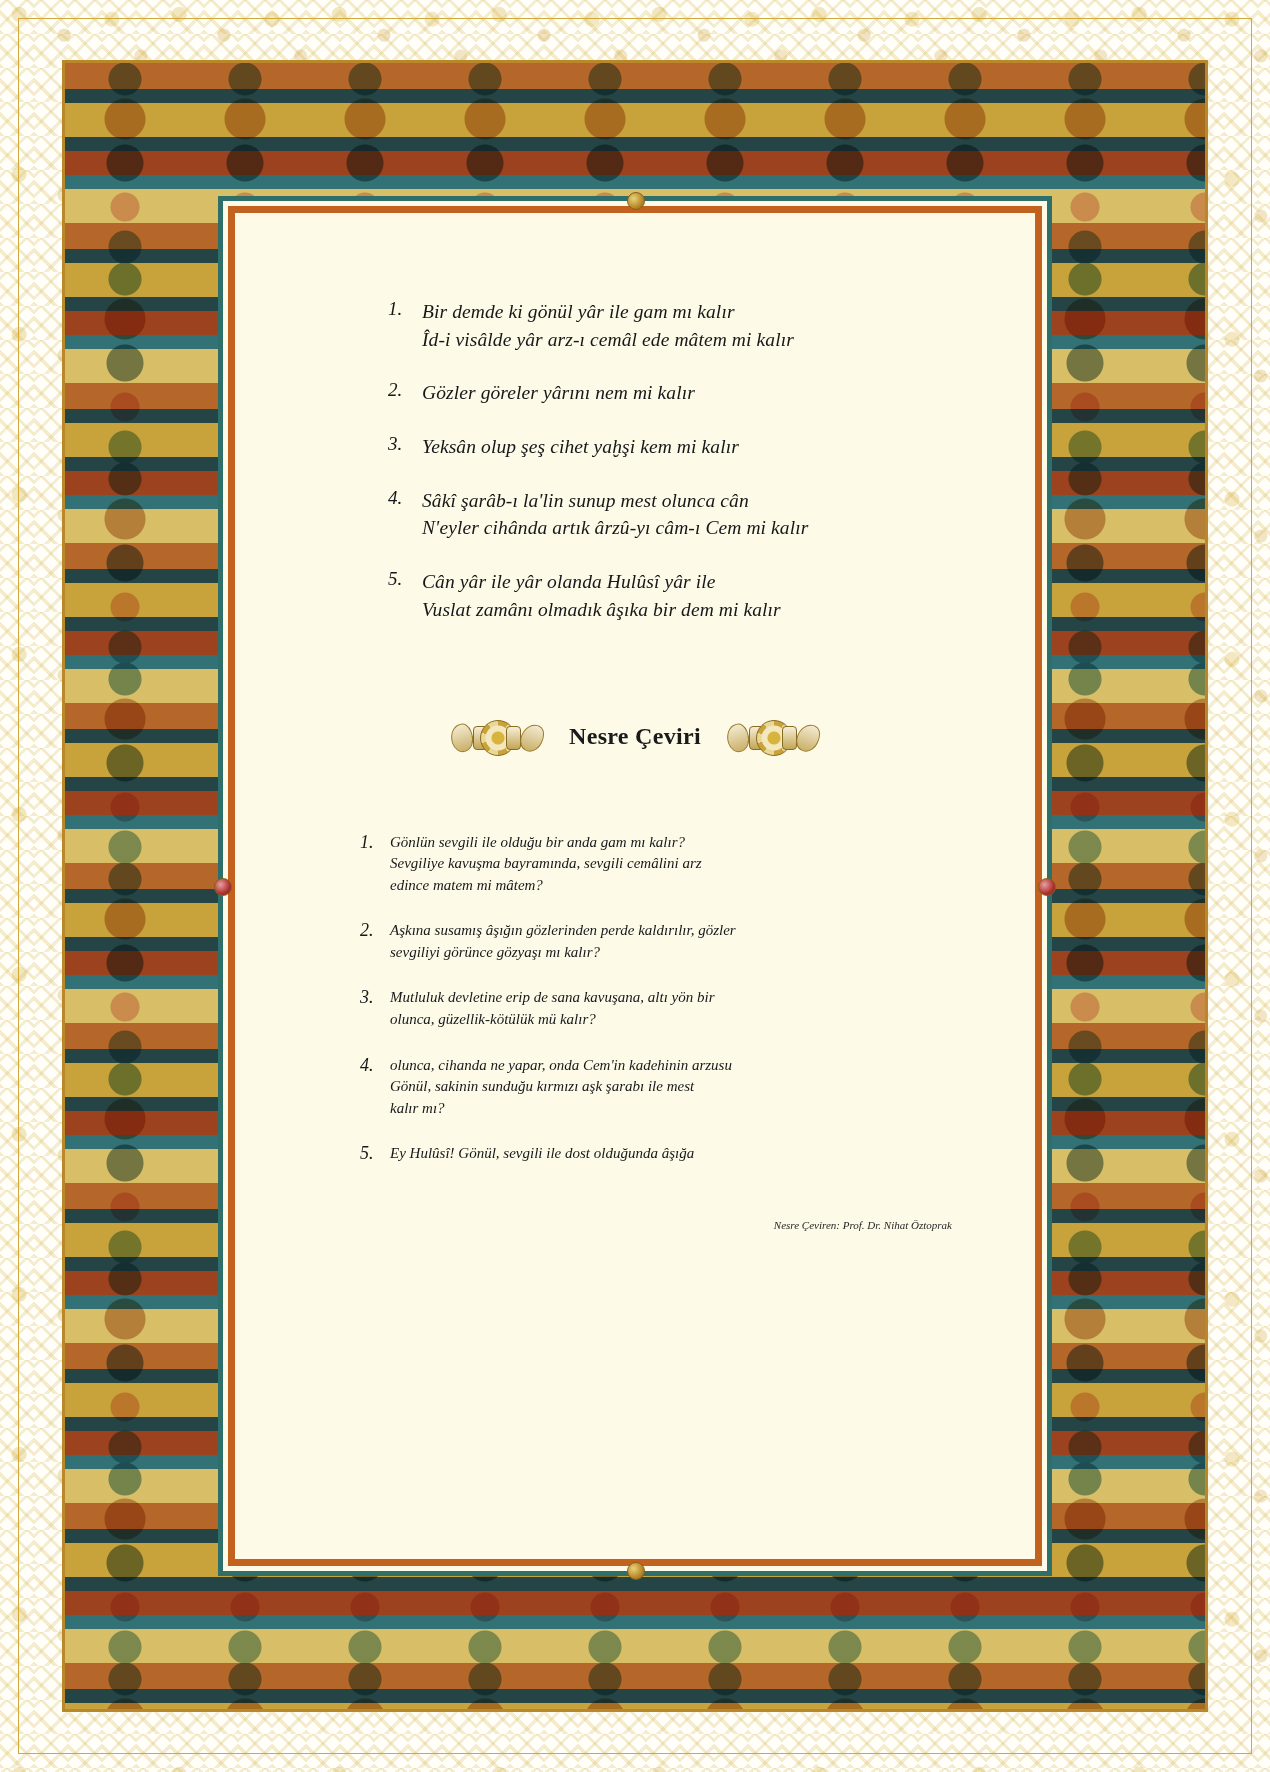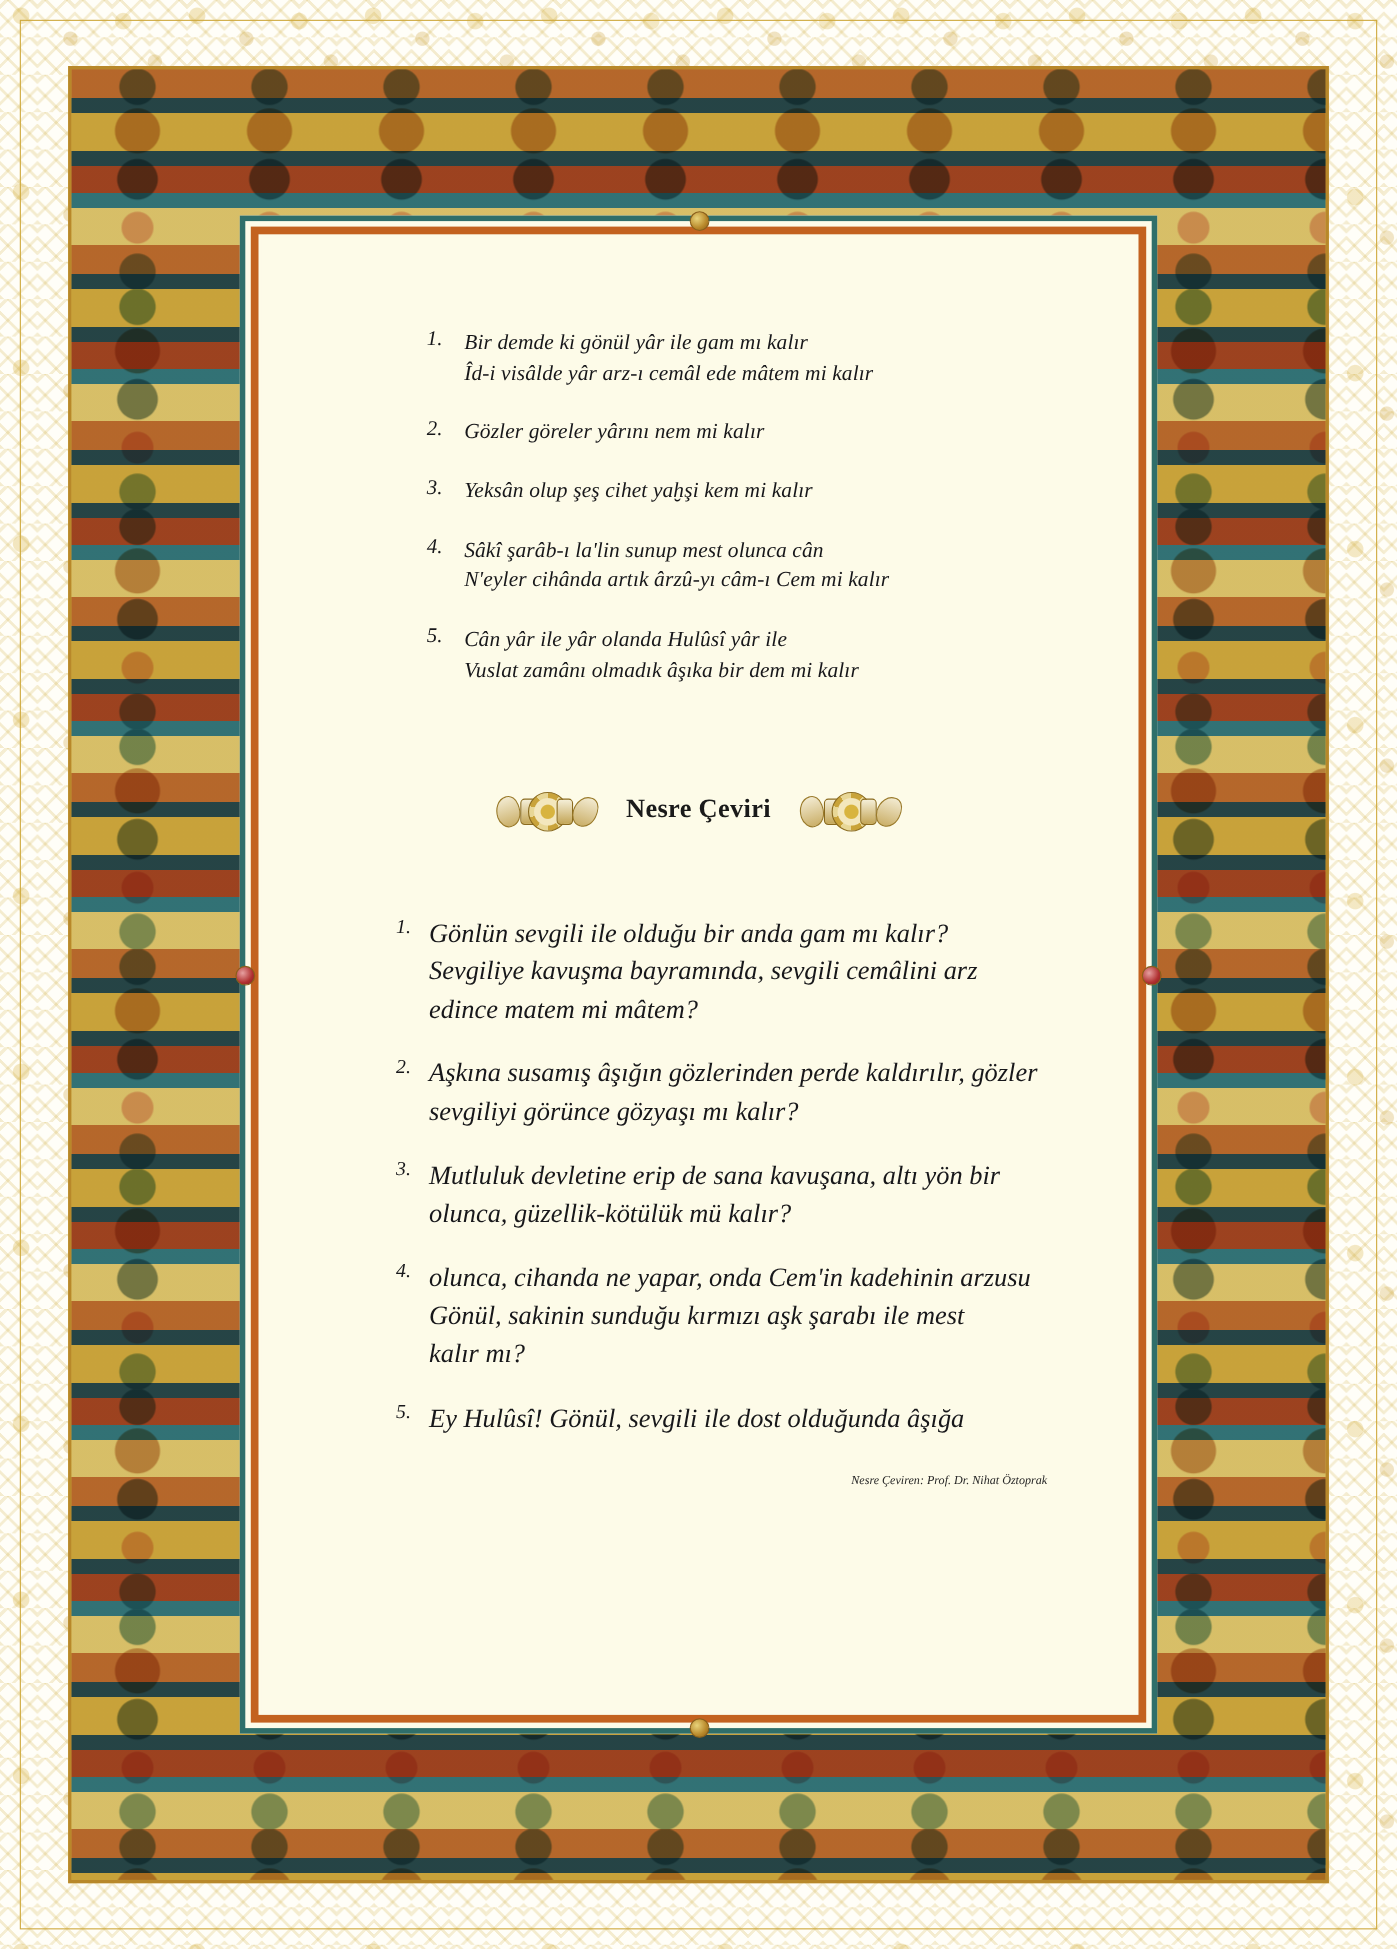--- a/index.html
+++ b/index.html
@@ -230,27 +230,27 @@
   .prose-num {
     position: absolute;
     left: -30px;
     top: 0;
     font-style: italic;
     font-size: 18px;
     color: #17171a;
   }
   .prose-line {
     font-style: italic;
-    font-size: 24px;
+    font-size: 15px;
     line-height: 1.44;
     color: #17171a;
   }
 
   .credit {
-    margin-top: 32px;
+    margin-top: 54px;
     text-align: right;
     padding-right: 24px;
     font-size: 11px;
     font-style: italic;
     color: #262626;
   }
 </style>
 </head>
 <body>
 

